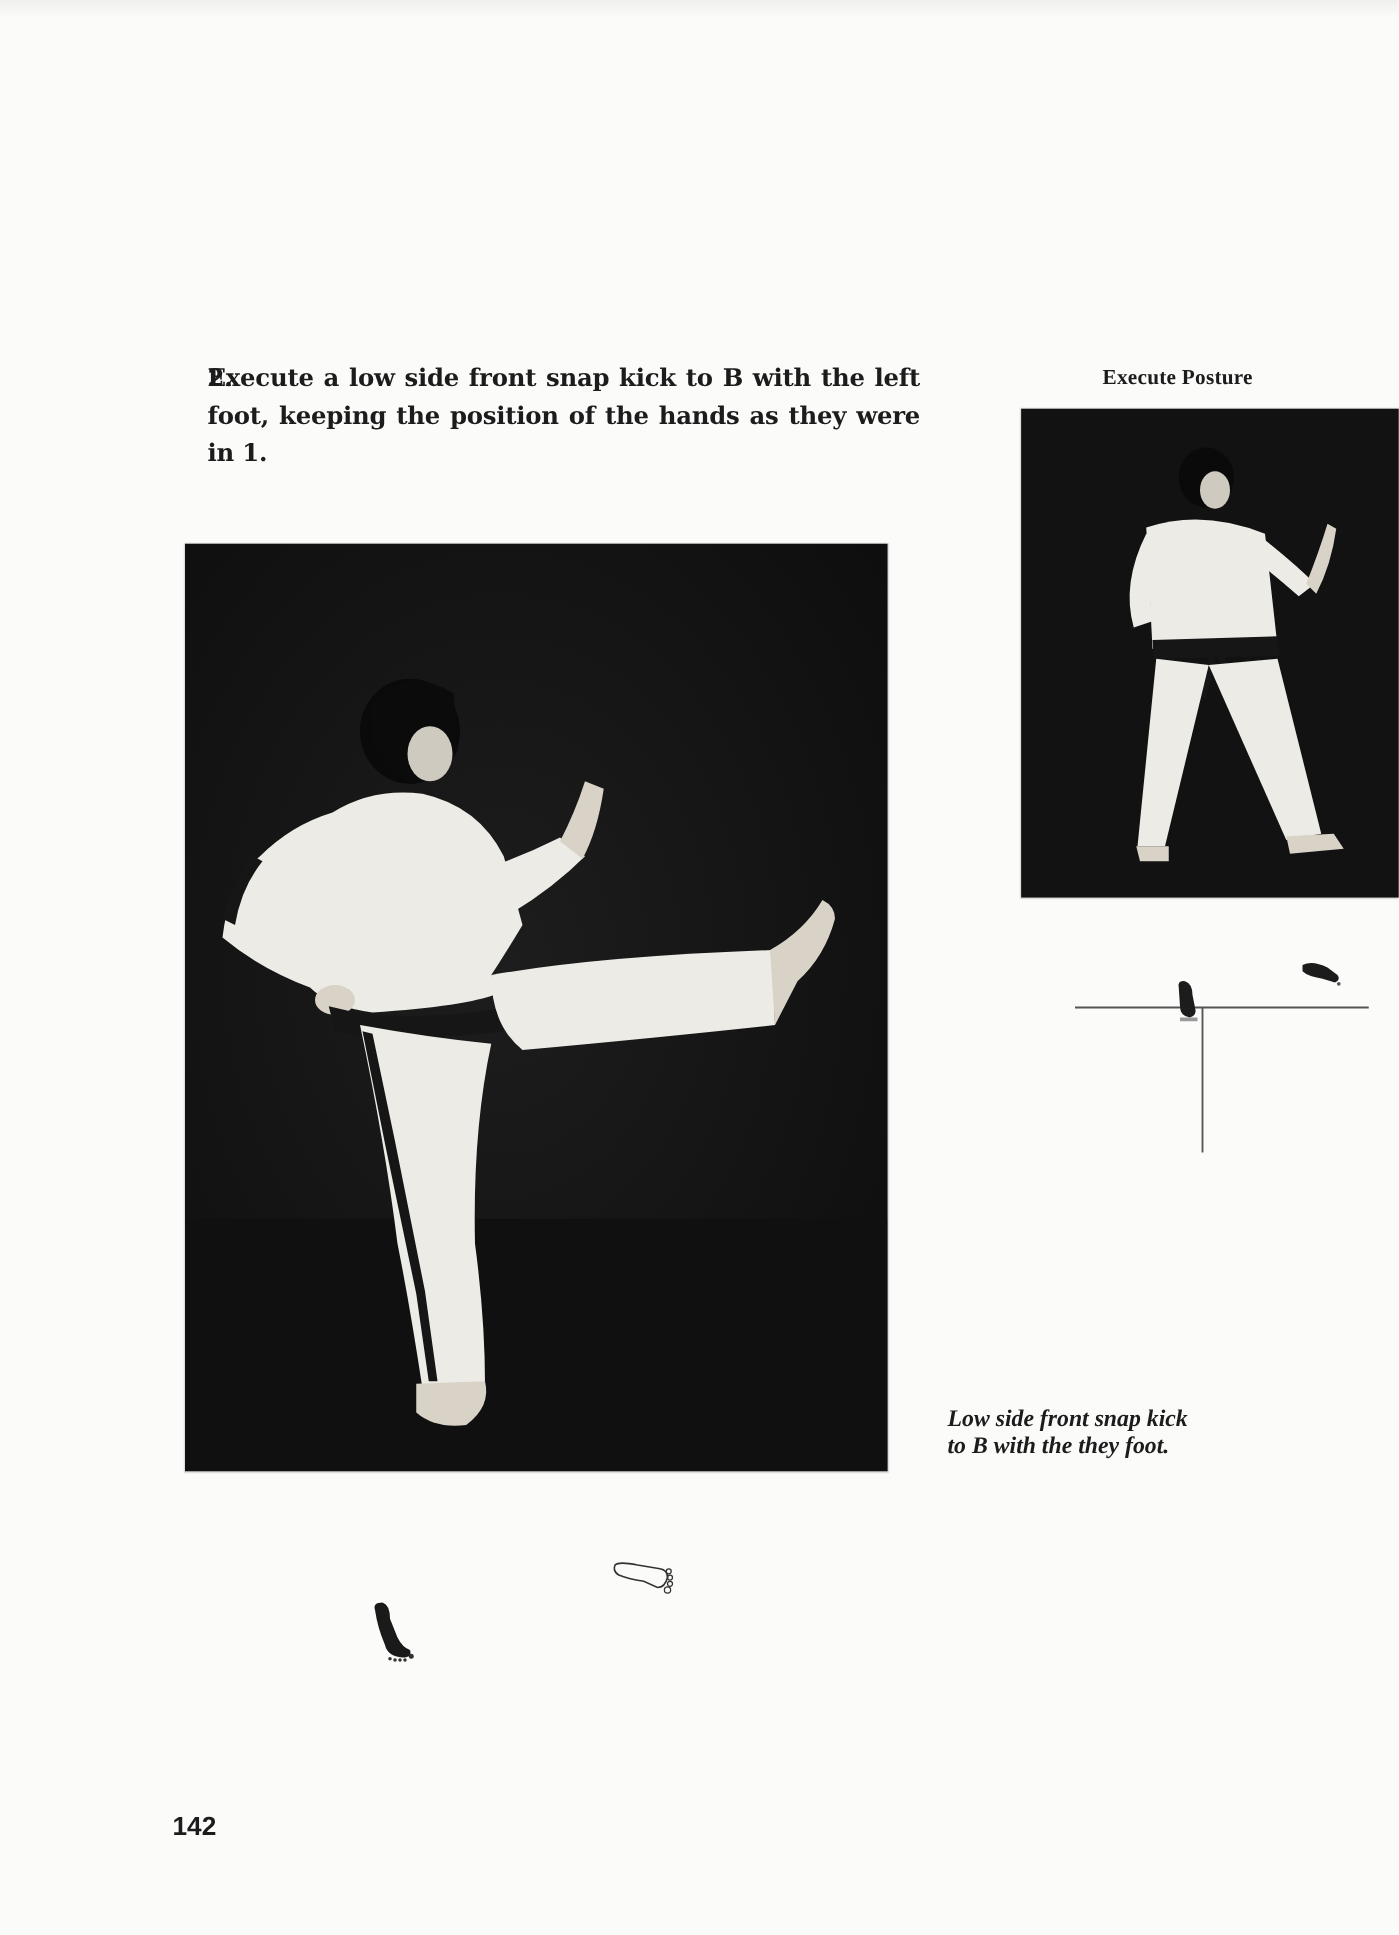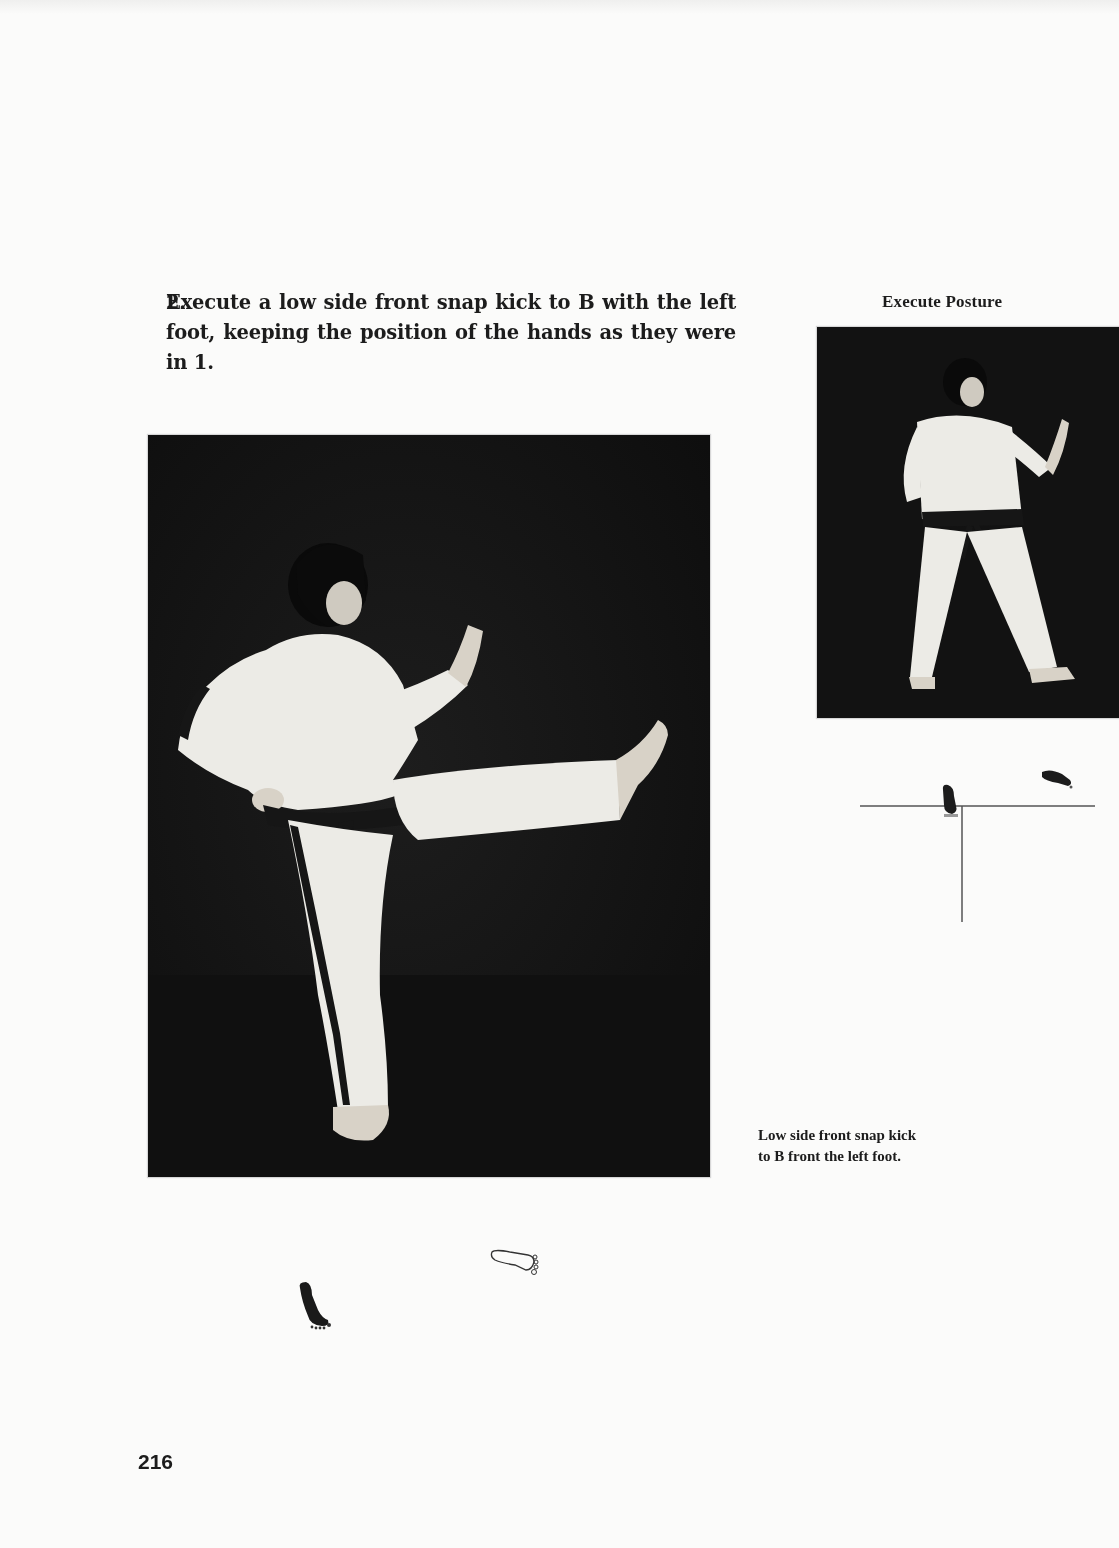--- a/index.html
+++ b/index.html
@@ -27,21 +27,21 @@
   }
   .photo {
     position: absolute; background: #131313; overflow: hidden;
     box-shadow: 0 0 1px 1px #d7d7d7;
   }
   .main-photo { left: 148px; top: 435px; width: 562px; height: 742px; }
   .prev-photo { left: 817px; top: 327px; width: 302px; height: 391px; }
   .caption {
     position: absolute; left: 758px; top: 1125px;
     font-family: "Liberation Serif", serif; font-weight: bold;
-    font-size: 15px; line-height: 21px;
+    font-size: 19px; line-height: 21px; font-style: italic;
   }
   .page-number {
     position: absolute; left: 138px; top: 1450px;
     font-family: "Liberation Sans", sans-serif; font-weight: bold;
     font-size: 21px;
   }
   .diagram { position: absolute; left: 840px; top: 750px; width: 270px; height: 190px; }
   .bottom-feet { position: absolute; left: 270px; top: 1230px; width: 300px; height: 110px; }
 </style>
 </head>
@@ -133,21 +133,21 @@
     </g>
     <g>
       <path d="M202 22 Q210 18 222 24 L230 30 Q233 34 228 36 L218 33 Q206 31 202 27 Z" fill="#1c1c1c"></path>
       <circle cx="231" cy="37" r="1.5" fill="#555"></circle>
     </g>
   </svg>
 </div>
 
 <div class="caption">
   <div>Low side front snap kick</div>
-  <div>to B front the left foot.</div>
+  <div>to B with the they foot.</div>
 </div>
 
 <div class="bottom-feet">
   <svg width="300" height="110" viewBox="0 0 300 110">
     <g>
       <path d="M30 58 Q28 52 36 52 Q42 54 42 65 L48 80 Q52 88 58 90 Q60 96 52 96 Q40 95 38 86 Q32 72 30 58 Z" fill="#1a1a1a"></path>
       <circle cx="42" cy="97" r="1.4" fill="#333"></circle>
         <circle cx="46" cy="98" r="1.4" fill="#333"></circle>
       <circle cx="50" cy="98" r="1.4" fill="#333"></circle>
         <circle cx="54" cy="98" r="1.4" fill="#333"></circle>
@@ -156,13 +156,13 @@
     <g>
       <path d="M222 22 Q225 19 240 22 L258 25 Q264 26 264 32 Q262 40 256 40 L245 35 Q232 33 225 30 Q220 27 222 22 Z" fill="none" stroke="#333" stroke-width="1.3"></path>
       <circle cx="265" cy="27" r="2" fill="none" stroke="#333" stroke-width="1"></circle>
       <circle cx="266" cy="32" r="2" fill="none" stroke="#333" stroke-width="1"></circle>
       <circle cx="266" cy="37" r="2" fill="none" stroke="#333" stroke-width="1"></circle>
       <circle cx="264" cy="42" r="2.5" fill="none" stroke="#333" stroke-width="1"></circle>
     </g>
   </svg>
 </div>
 
-<div class="page-number">216</div>
+<div class="page-number">142</div>
 
 </body></html>

